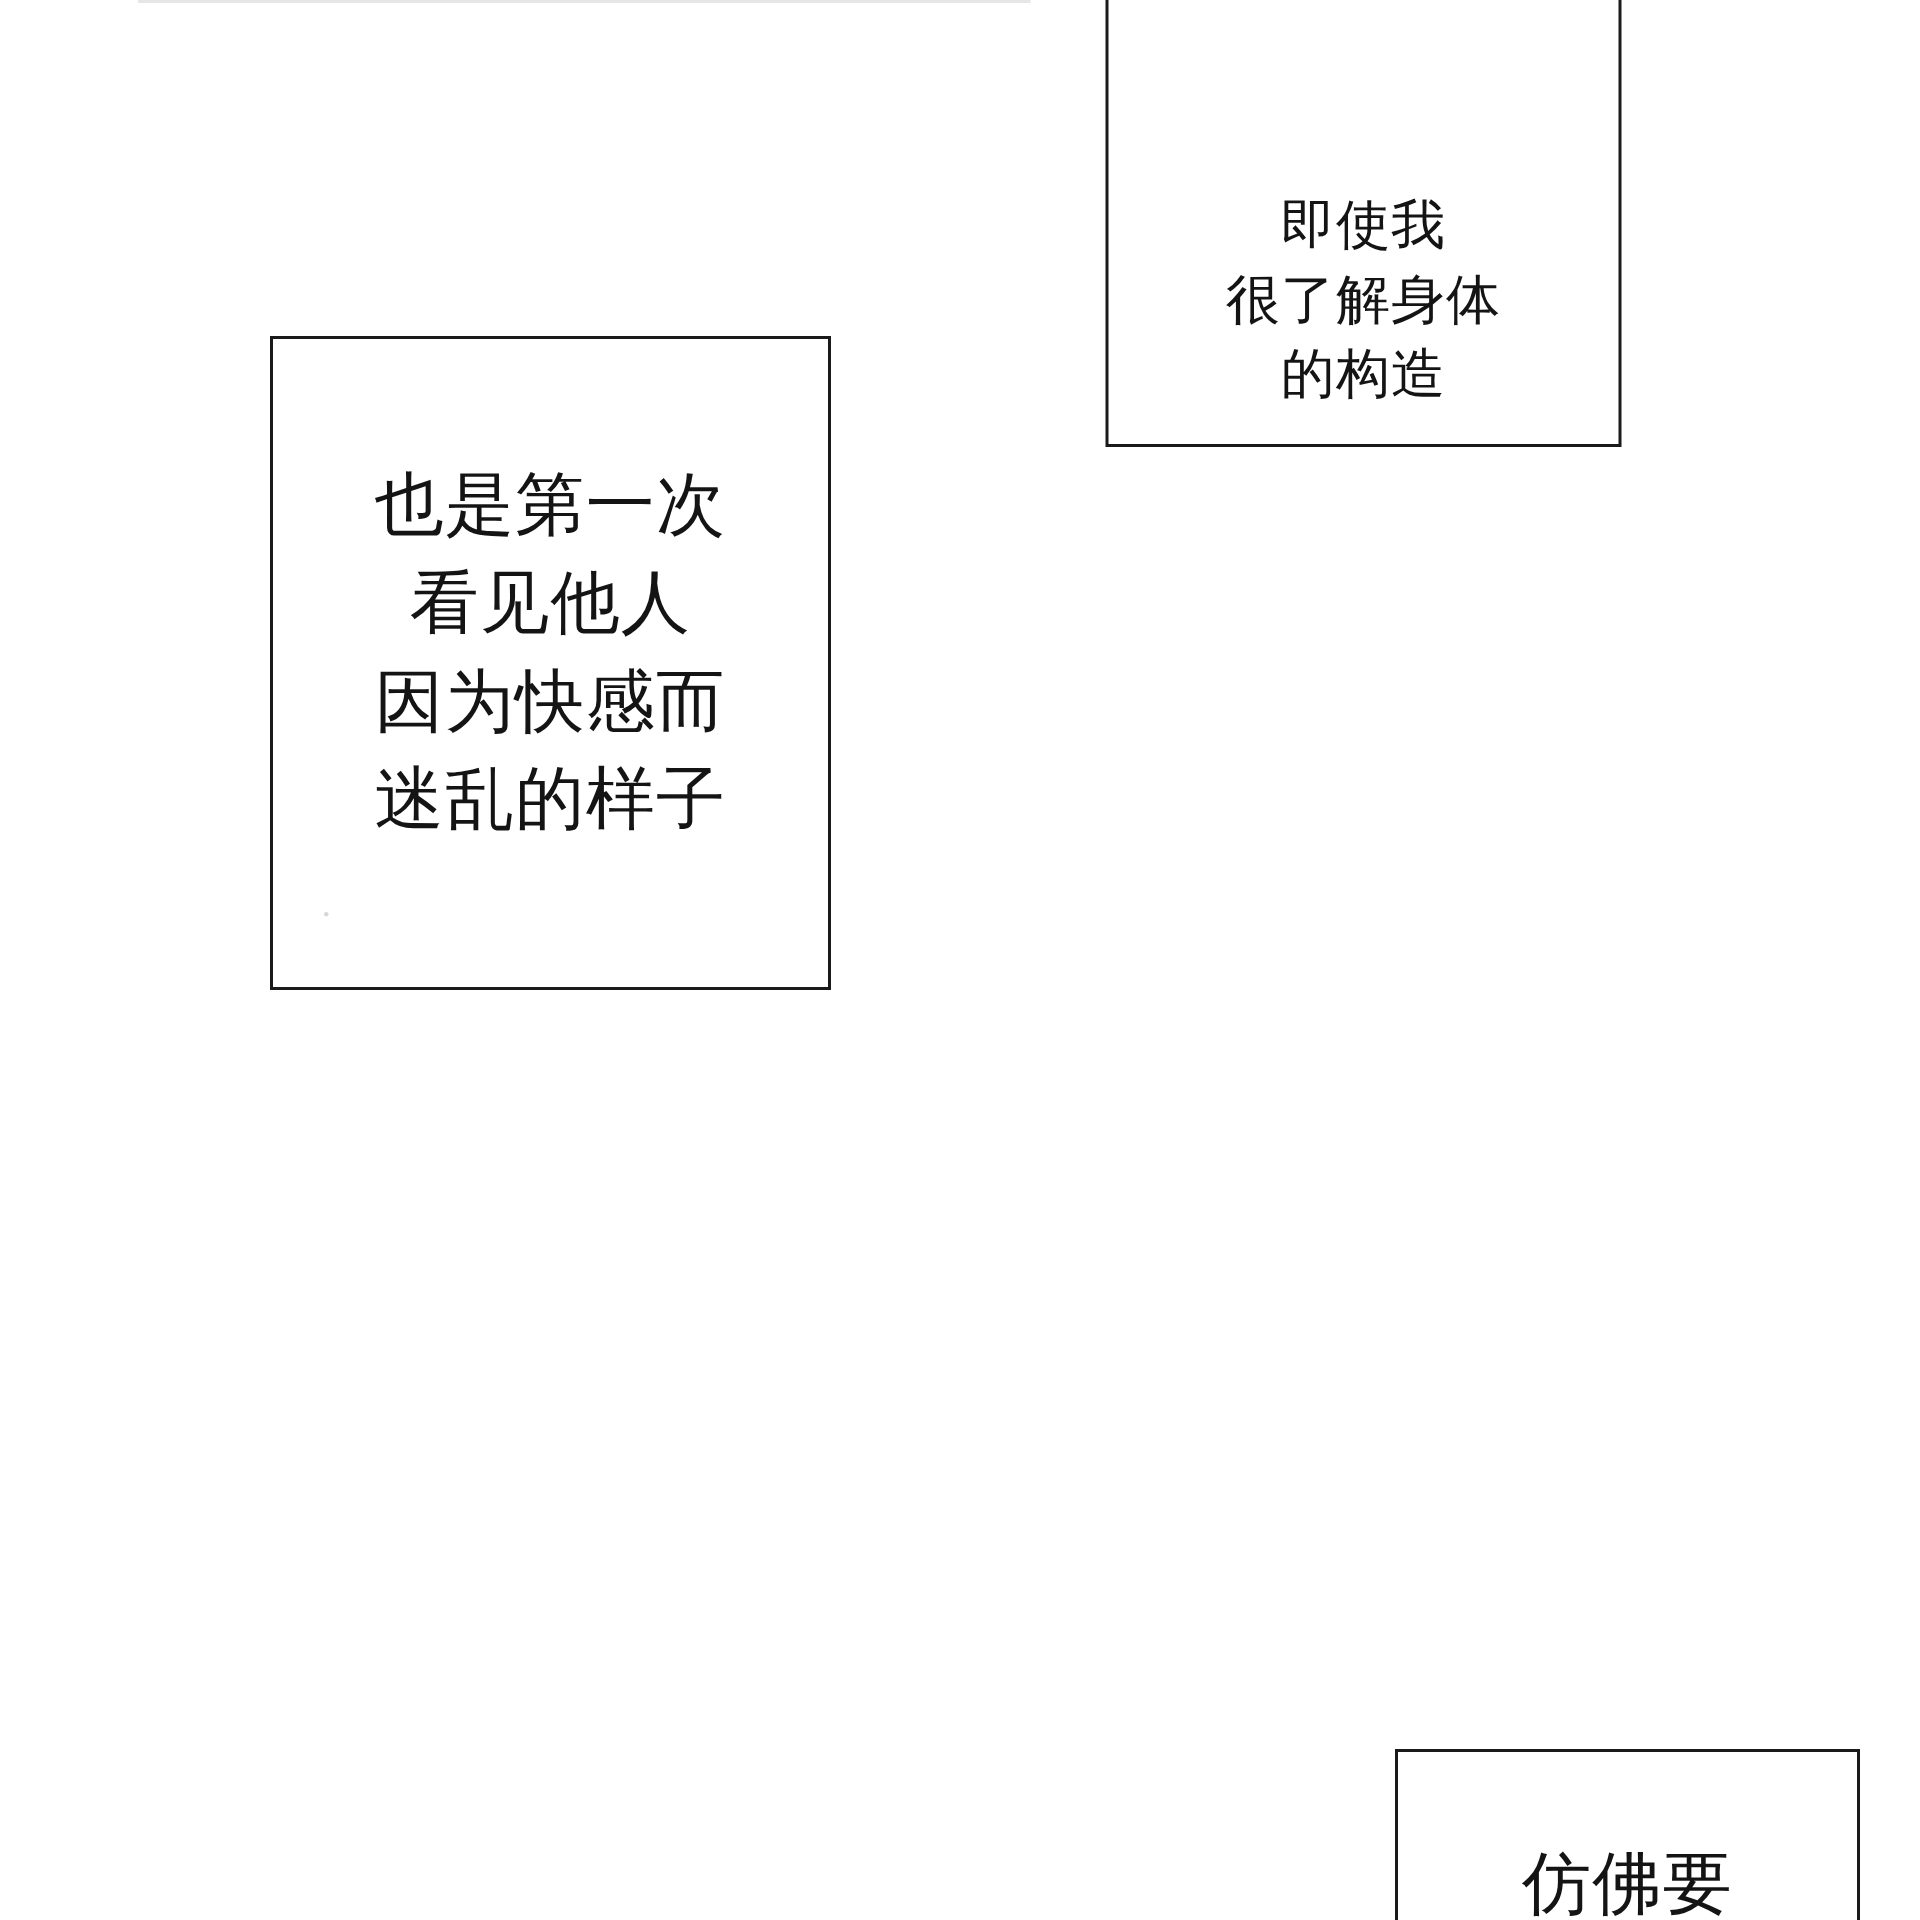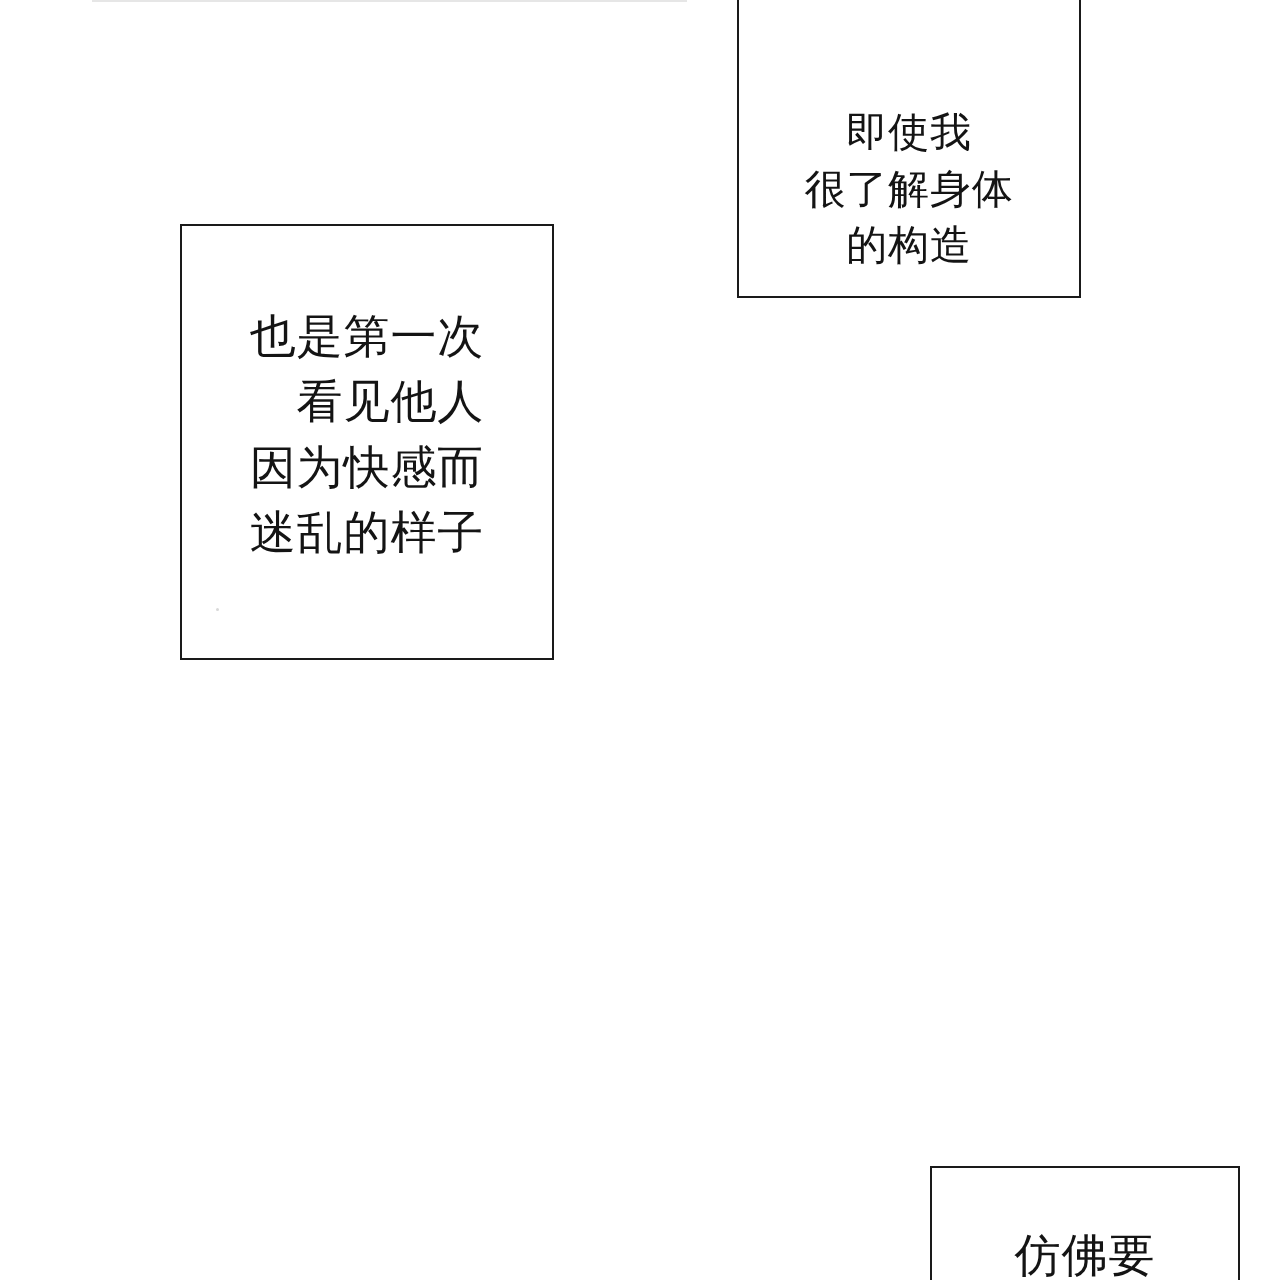--- a/index.html
+++ b/index.html
@@ -52,37 +52,36 @@
   
   #panel-top-right {
     left: 737px;
     top: -62px;
     width: 344px;
     height: 360px;
     align-items: flex-end;
     padding-bottom: 22px;
   }
   #panel-top-right .panel-text {
-    font-size: 41px;
+    font-size: 36px;
     line-height: 1.38;
   }
 
   
   #panel-left {
     left: 180px;
     top: 224px;
     width: 374px;
     height: 436px;
     align-items: flex-start;
     padding-top: 78px;
   }
   #panel-left .panel-text {
     font-size: 46px;
     line-height: 1.42;
-    text-align: right;
   }
 
   
   #panel-bottom-right {
     left: 930px;
     top: 1166px;
     width: 310px;
     height: 180px;
     align-items: flex-start;
     padding-top: 56px;

